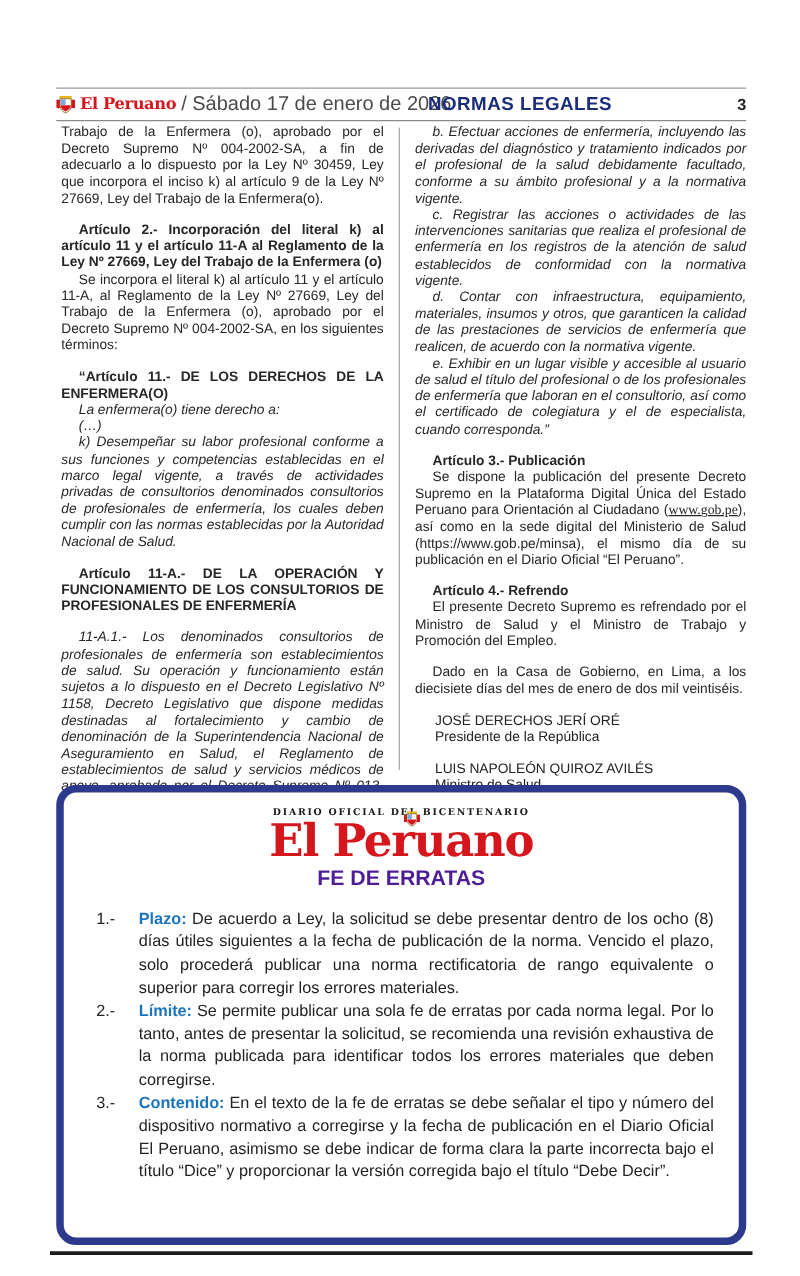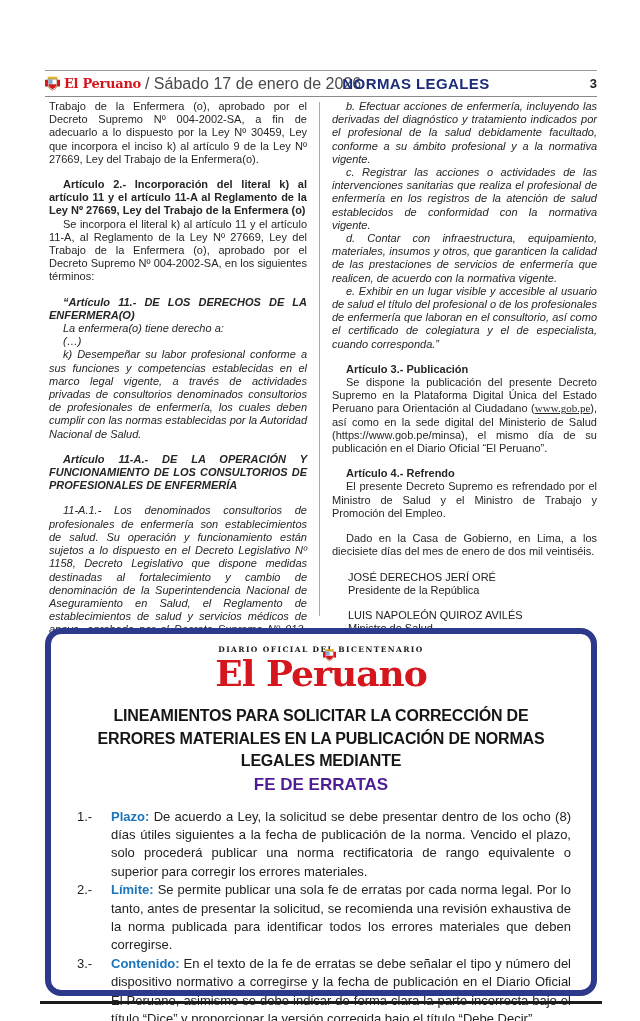--- a/index.html
+++ b/index.html
@@ -38,21 +38,21 @@
   .col-right { flex:1; }
 
   .para {
     font-size:11px; line-height:13.2px; text-align:justify; color:#262626;
     margin:0;
   }
   .para.indent { text-indent:14px; }
   .para.gap    { margin-top:12px; }
   .para.bold   { font-weight:bold; }
   .para.italic { font-style:italic; }
-  .para.bolditalic { font-weight:bold; font-style:italic; }
+  .para.bolditalic { font-weight:bold; }
   .para u { text-decoration:underline;font-family:Liberation Serif, serif; }
 
   .signatures { margin-top:6px; }
   .sig { margin-top:12px; padding-left:16px; font-size:11px; line-height:13.2px; }
   .code { margin-top:13px; font-weight:bold; font-size:11px; }
 
   
   .errata-box {
     position:absolute; left:45px; top:628px; width:552px; height:368px;
     border:6px solid #2d3a8c; border-radius:16px; background:#fff;
@@ -164,21 +164,20 @@
           <rect x="0" y="5" width="4.5" height="9" fill="#d6161d"></rect>
           <rect x="15.5" y="5" width="4.5" height="9" fill="#d6161d"></rect>
           <rect x="3.5" y="1" width="13" height="2.6" fill="#e8b31a"></rect>
           <path d="M4 4 h12 v7 q0 6 -6 8 q-6 -2 -6 -8 z" fill="#ffffff" stroke="#8a6d1a" stroke-width="1"></path>
           <rect x="4.6" y="4.6" width="5.4" height="6" fill="#7fa8d9"></rect>
           <path d="M4.6 11 h10.8 q-0.4 4.6 -5.4 6.6 q-5 -2 -5.4 -6.6 z" fill="#d6161d"></path>
         </svg>
       </span>
       <div class="logo">El Peruano</div>
     </div>
-    <div class="box-title">LINEAMIENTOS PARA SOLICITAR LA CORRECCIÓN DE ERRORES MATERIALES EN LA PUBLICACIÓN DE NORMAS LEGALES MEDIANTE</div>
     <div class="box-subtitle">FE DE ERRATAS</div>
     <ol class="errata-list">
         <li><span class="num">1.-</span><span class="kw">Plazo:</span> De acuerdo a Ley, la solicitud se debe presentar dentro de los ocho (8) días útiles siguientes a la fecha de publicación de la norma. Vencido el plazo, solo procederá publicar una norma rectificatoria de rango equivalente o superior para corregir los errores materiales.</li>
         <li><span class="num">2.-</span><span class="kw">Límite:</span> Se permite publicar una sola fe de erratas por cada norma legal. Por lo tanto, antes de presentar la solicitud, se recomienda una revisión exhaustiva de la norma publicada para identificar todos los errores materiales que deben corregirse.</li>
         <li><span class="num">3.-</span><span class="kw">Contenido:</span> En el texto de la fe de erratas se debe señalar el tipo y número del dispositivo normativo a corregirse y la fecha de publicación en el Diario Oficial El Peruano, asimismo se debe indicar de forma clara la parte incorrecta bajo el título “Dice” y proporcionar la versión corregida bajo el título “Debe Decir”.</li>
       </ol>
     
   </div>
 
   <div class="bottom-rule"></div>

